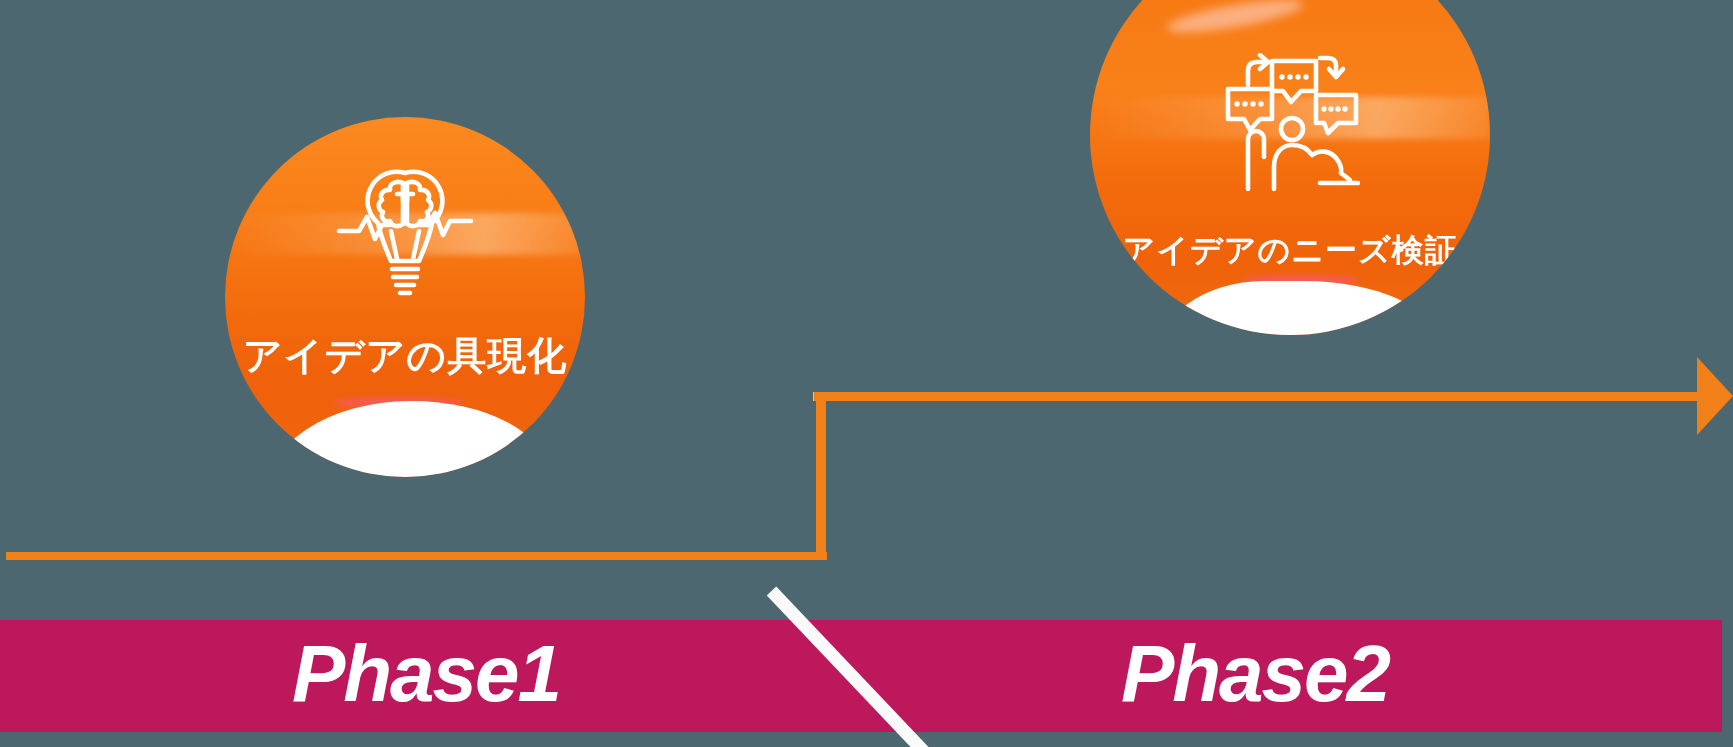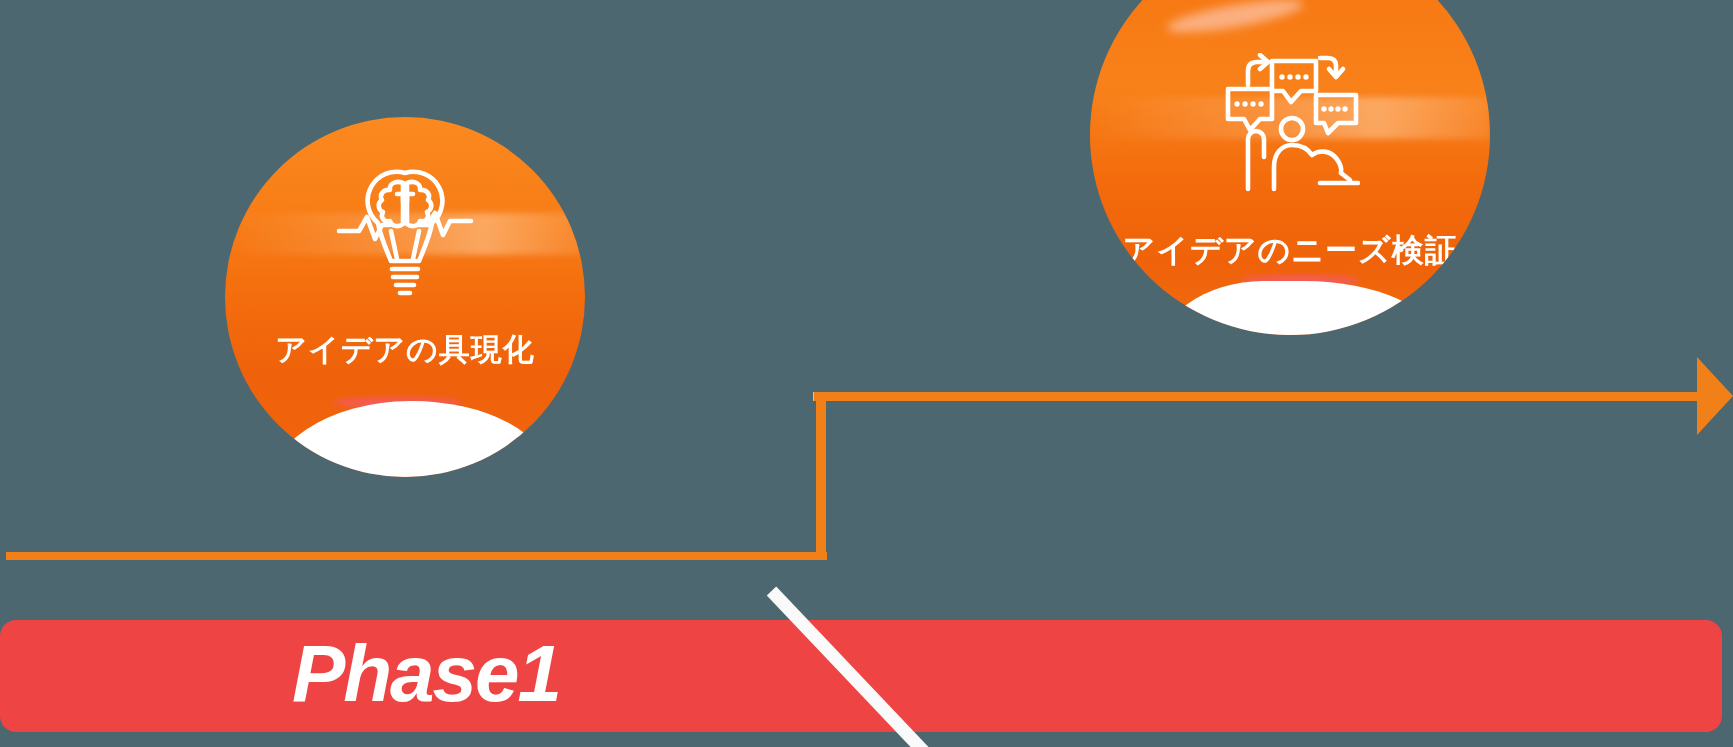--- a/index.html
+++ b/index.html
@@ -56,39 +56,38 @@
   .circle-icon{
     position:absolute;left:50%;transform:translateX(-50%);
   }
   .circle-1 .circle-icon{top:50px;}
   .circle-2 .circle-icon{top:118px;}
   .circle-label{
     position:absolute;left:0;width:100%;
     text-align:center;color:#FFFFFF;font-weight:700;
     letter-spacing:1px;
   }
-  .circle-1 .circle-label{top:212px;font-size:31px;}
+  .circle-1 .circle-label{top:212px;font-size:39px;}
   .circle-2 .circle-label{top:274px;font-size:32px;margin-top:20px;}
   
   .line{position:absolute;background:#F28018;}
   .line-lower{left:6px;top:552px;width:821px;height:8px;}
   .line-vert{left:816px;top:392px;width:10px;height:168px;}
   .line-upper{left:814px;top:392px;width:886px;height:9px;}
   .line-tick{position:absolute;left:813px;top:392px;width:3px;height:9px;background:#EFB9A4;}
   .arrow-head{
     position:absolute;left:1697px;top:357px;width:0;height:0;
     border-left:36px solid #F28018;
     border-top:39px solid transparent;
     border-bottom:39px solid transparent;
   }
   
   .phase-bar{
     position:absolute;left:0;top:620px;width:1722px;height:112px;
-    background:#ef4444;
-    border-radius:16px;
+    background:#be185d;
   }
   .phase-label{
     position:absolute;top:0;height:112px;line-height:108px;
     text-align:center;color:#FFFFFF;
     font-size:80px;font-weight:700;font-style:italic;
     letter-spacing:-2px;
   }
   .phase-label.p1{left:0;width:852px;}
   .phase-label.p2{left:852px;width:806px;}
   .divider{
@@ -166,16 +165,17 @@
   </div>
 
   <div class="line line-lower"></div>
   <div class="line line-vert"></div>
   <div class="line-tick"></div>
   <div class="line line-upper"></div>
   <div class="arrow-head"></div>
 
   <div class="phase-bar">
     <div class="phase-label p1">Phase1</div>
+    <div class="phase-label p2">Phase2</div>
   </div>
   <div class="divider"></div>
 
 </div>
 
 </body></html>

